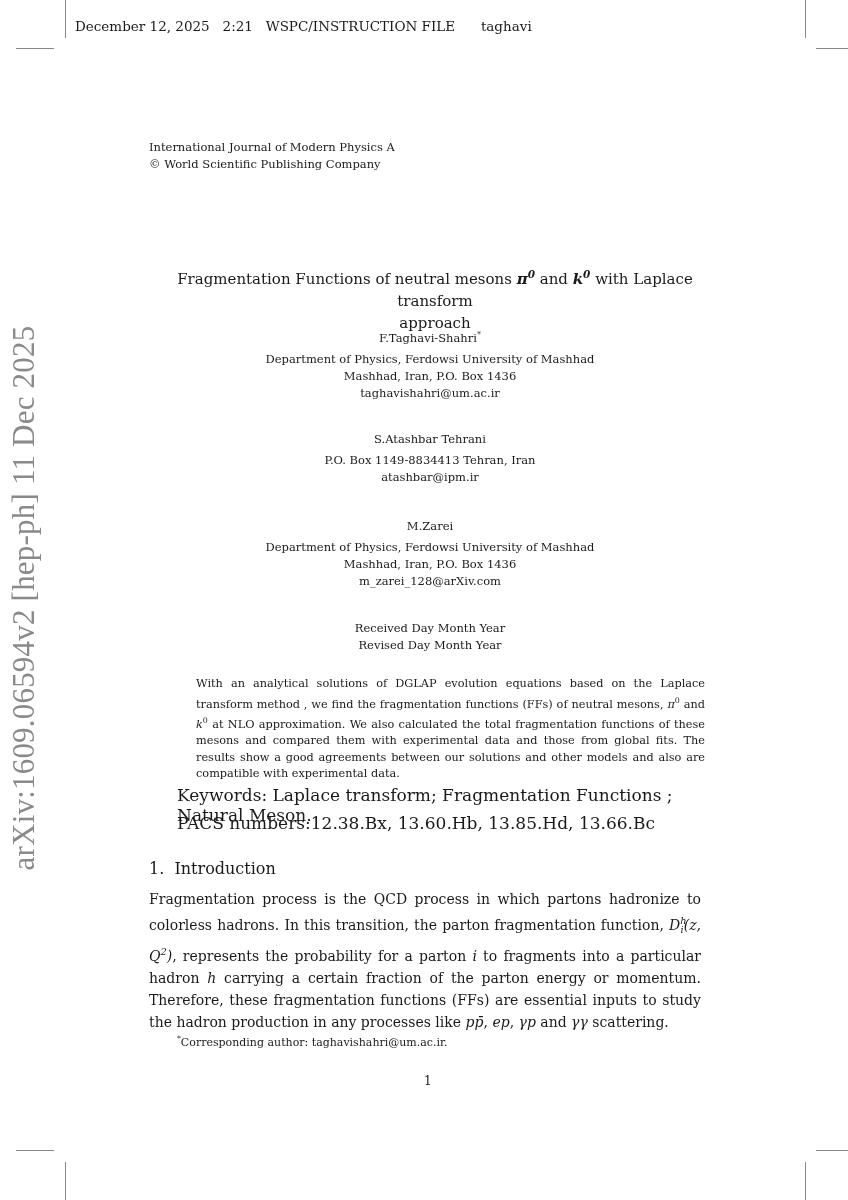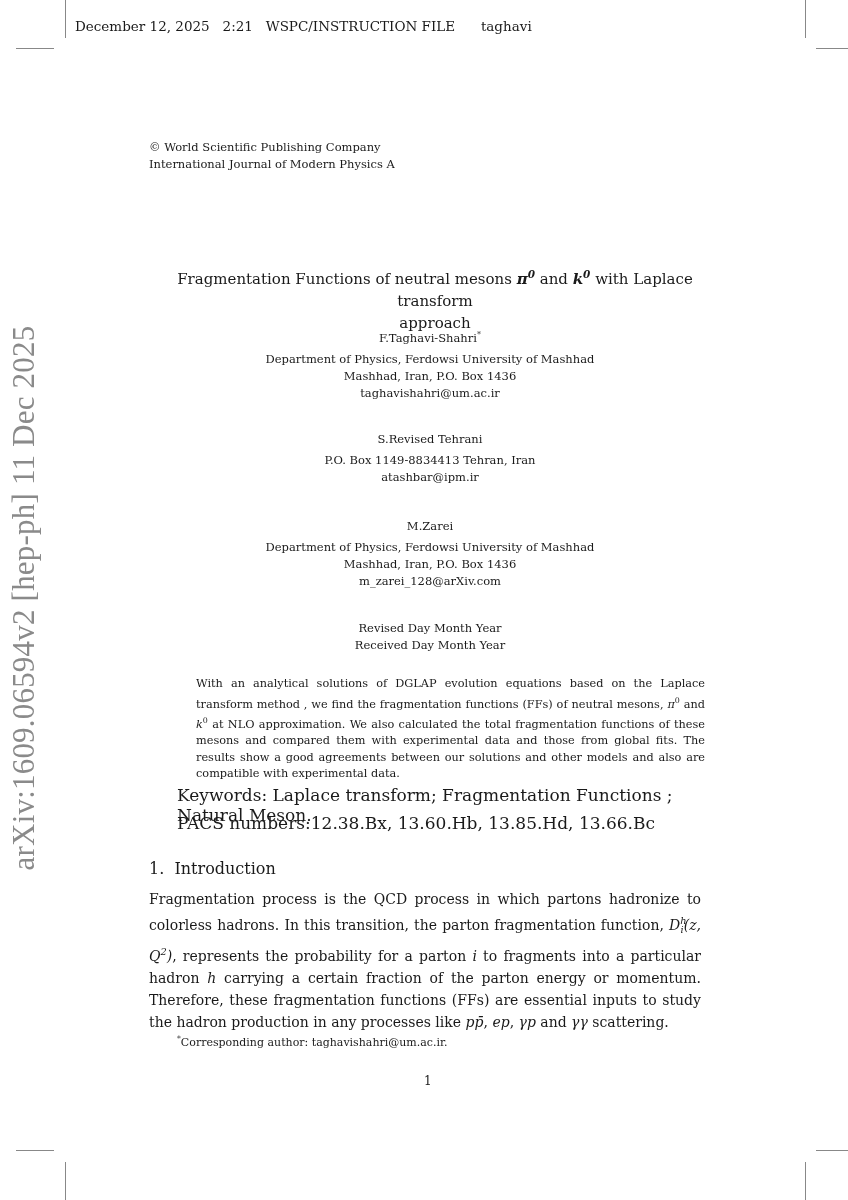--- a/index.html
+++ b/index.html
@@ -35,52 +35,52 @@
 <div class="crop-h" style="left:16px; top:1150px; width:38px;"></div>
 <div class="crop-h" style="left:816px; top:1150px; width:32px;"></div>
 <div class="crop-v" style="left:65px; top:1162px; height:38px;"></div>
 <div class="crop-v" style="left:805px; top:1162px; height:38px;"></div>
 
 <div class="arxiv">arXiv:1609.06594v2  [hep-ph]  11 Dec 2025</div>
 
 <div class="run-head"><span>December 12, 2025</span>   <span>2:21</span>   <span>WSPC/INSTRUCTION FILE</span>      <span>taghavi</span></div>
 
 <div class="journal">
+  <div>International Journal of Modern Physics A</div>
   <div>© World Scientific Publishing Company</div>
-  <div>International Journal of Modern Physics A</div>
 </div>
 
 <div class="title">
   <span>Fragmentation Functions of neutral mesons </span><span class="bold-math"><span>π</span><sup>0</sup></span><span> and </span><span class="bold-math"><span>k</span><sup>0</sup></span><span> with Laplace transform</span><br>
   <span>approach</span>
 </div>
 
 <div class="center-block" style="top:326px;">
   <div class="author"><span>F.Taghavi-Shahri</span><sup>*</sup></div>
   <div>Department of Physics, Ferdowsi University of Mashhad</div>
   <div>Mashhad, Iran, P.O. Box 1436</div>
   <div>taghavishahri@um.ac.ir</div>
 </div>
 
 <div class="center-block" style="top:431px;">
-  <div class="author">S.Revised Tehrani</div>
+  <div class="author">S.Atashbar Tehrani</div>
   <div>P.O. Box 1149-8834413 Tehran, Iran</div>
   <div>atashbar@ipm.ir</div>
 </div>
 
 <div class="center-block" style="top:518px;">
   <div class="author">M.Zarei</div>
   <div>Department of Physics, Ferdowsi University of Mashhad</div>
   <div>Mashhad, Iran, P.O. Box 1436</div>
   <div>m_zarei_128@arXiv.com</div>
 </div>
 
 <div class="center-block" style="top:620px;">
+  <div>Received Day Month Year</div>
   <div>Revised Day Month Year</div>
-  <div>Received Day Month Year</div>
 </div>
 
 <div class="abstract"><span>With an analytical solutions of DGLAP evolution equations based on the Laplace transform method , we find the fragmentation functions (FFs) of neutral mesons, </span><i>π</i><sup>0</sup><span> and </span><i>k</i><sup>0</sup><span> at NLO approximation. We also calculated the total fragmentation functions of these mesons and compared them with experimental data and those from global fits. The results show a good agreements between our solutions and other models and also are compatible with experimental data.</span></div>
 
 <div class="kw" style="top:785px;">Keywords: Laplace transform; Fragmentation Functions ; Natural Meson.</div>
 <div class="kw" style="top:813px;">PACS numbers:12.38.Bx, 13.60.Hb, 13.85.Hd, 13.66.Bc</div>
 
 <div class="section"><span>1.</span>&nbsp;&nbsp;<span>Introduction</span></div>
 
 <div class="body-text"><span>Fragmentation process is the QCD process in which partons hadronize to colorless hadrons. In this transition, the parton fragmentation function, </span><i><span>D</span><sup>h</sup><sub style="margin-left:-6px;">i</sub><span>(z, Q</span><sup>2</sup><span>)</span></i><span>, represents the probability for a parton </span><i>i</i><span> to fragments into a particular hadron </span><i>h</i><span> carrying a certain fraction of the parton energy or momentum. Therefore, these fragmentation functions (FFs) are essential inputs to study the hadron production in any processes like </span><i>pp̄</i><span>, </span><i>ep</i><span>, </span><i>γp</i><span> and </span><i>γγ</i><span> scattering.</span></div>

